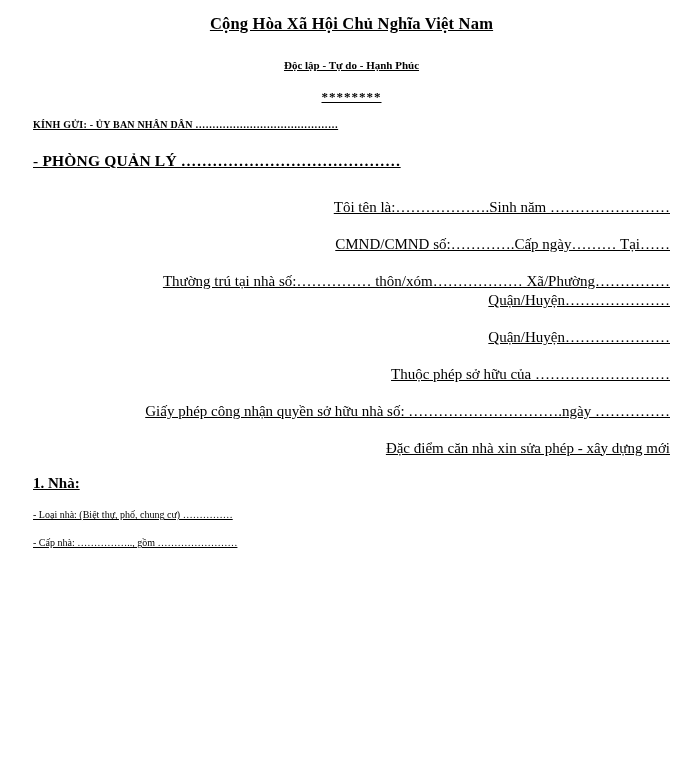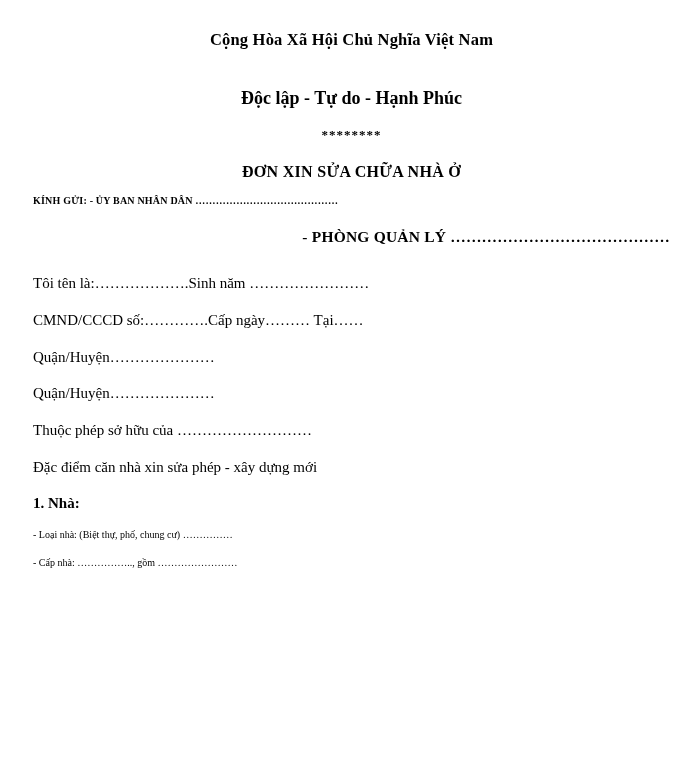--- a/index.html
+++ b/index.html
@@ -11,36 +11,37 @@
     width: 700px;
     height: 764px;
     font-family: "Liberation Serif", serif;
     color: #000000;
     overflow: hidden;
   }
   .page {
     width: 700px;
     height: 764px;
     box-sizing: border-box;
-    padding: 26px 30px 0 33px;
+    padding: 10px 30px 0 33px;
     position: relative;
+    text-decoration: underline;
   }
   .center {
     text-align: center;
   }
   .hdr-nation {
     font-size: 16.5px;
     font-weight: bold;
     letter-spacing: 0.2px;
     margin-top: 4px;
   }
   .hdr-motto {
-    font-size: 18px;
+    font-size: 11px;
     font-weight: bold;
-    margin-top: 38px;
+    margin-top: 25px;
   }
   .hdr-stars {
     font-size: 13px;
     font-weight: bold;
     letter-spacing: 1px;
     margin-top: 18px;
   }
   .doc-title {
     font-size: 16px;
     font-weight: bold;
@@ -50,30 +51,31 @@
   .recipient-line {
     font-size: 10px;
     font-weight: bold;
     margin-top: 14px;
     letter-spacing: 0.2px;
   }
   .recipient-line2 {
     font-size: 15.5px;
     font-weight: bold;
     margin-top: 22px;
-    text-align: right;
+    text-align: left;
     letter-spacing: 0.2px;
   }
   .body-block {
     margin-top: 28px;
   }
   .para {
     font-size: 15px;
     line-height: 1.32;
     margin-bottom: 17px;
+    text-align: right;
   }
   .para .l2 {
     display: block;
   }
   .section-head {
     font-size: 15px;
     font-weight: bold;
     margin-top: 16px;
     margin-bottom: 17px;
   }
@@ -86,42 +88,43 @@
 <body>
 
 <div class="page">
 
   <div class="hdr-nation center">Cộng Hòa Xã Hội Chủ Nghĩa Việt Nam</div>
 
   <div class="hdr-motto center">Độc lập - Tự do - Hạnh Phúc</div>
 
   <div class="hdr-stars center">********</div>
 
-  <div class="doc-title center">ĐƠN XIN SỬA CHỮA NHÀ Ở</div>
 
   <div class="recipient-line">KÍNH GỬI:  - ỦY BAN NHÂN DÂN ……………………………………</div>
 
   <div class="recipient-line2">- PHÒNG QUẢN LÝ ……………………………………</div>
 
   <div class="body-block">
 
     <div class="para">Tôi tên là:……………….Sinh năm ……………………</div>
 
-    <div class="para">CMND/CCCD số:………….Cấp ngày……… Tại……</div>
+    <div class="para">CMND/CMND số:………….Cấp ngày……… Tại……</div>
 
     <div class="para">
+      <span class="l2">Thường trú tại nhà số:…………… thôn/xóm……………… Xã/Phường……………</span>
       <span class="l2">Quận/Huyện…………………</span>
     </div>
 
     <div class="para">
       <span class="l2">Quận/Huyện…………………</span>
     </div>
 
     <div class="para">Thuộc phép sở hữu của ………………………</div>
 
+    <div class="para">Giấy phép công nhận quyền sở hữu nhà số: ………………………….ngày ……………</div>
 
 
 
 
     <div class="para">Đặc điểm căn nhà xin sửa phép - xây dựng mới</div>
 
     <div class="section-head">1. Nhà:</div>
 
     <div class="item">- Loại nhà: (Biệt thự, phố, chung cư) ……………</div>
 

